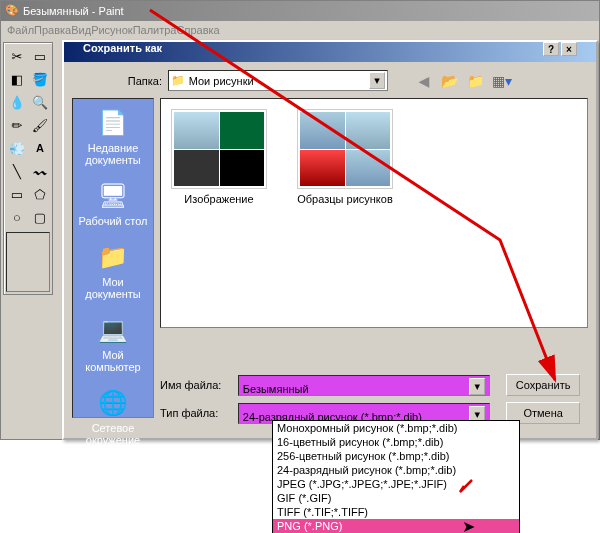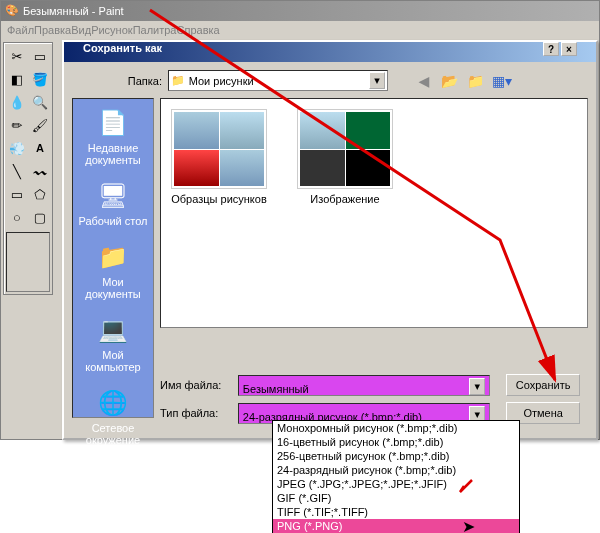--- a/index.html
+++ b/index.html
@@ -136,35 +136,35 @@
         </div>
       <div class="place">
           <div class="place-icon">🌐</div>
           <div>Сетевое окружение</div>
         </div>
     </div>
 
     <div class="filearea">
       <div class="thumb">
         <div class="thumb-box">
+            <div class="tb-img a"></div>
+            <div class="tb-img c"></div>
+            <div class="tb-img b"></div>
+            <div class="tb-img f"></div>
+          </div>
+        <div>Изображение</div>
+      </div>
+      <div class="thumb">
+        <div class="thumb-box">
             <div class="tb-img e"></div>
             <div class="tb-img a"></div>
             <div class="tb-img d"></div>
             <div class="tb-img e"></div>
           </div>
         <div>Образцы рисунков</div>
-      </div>
-      <div class="thumb">
-        <div class="thumb-box">
-            <div class="tb-img a"></div>
-            <div class="tb-img c"></div>
-            <div class="tb-img b"></div>
-            <div class="tb-img f"></div>
-          </div>
-        <div>Изображение</div>
       </div>
     </div>
 
     <div class="bottom-fields">
       <div class="field-row">
         <span class="field-label">Имя файла:</span>
         <div class="field-input">
           <span>Безымянный</span>
           <span class="dd">▾</span>
         </div>

